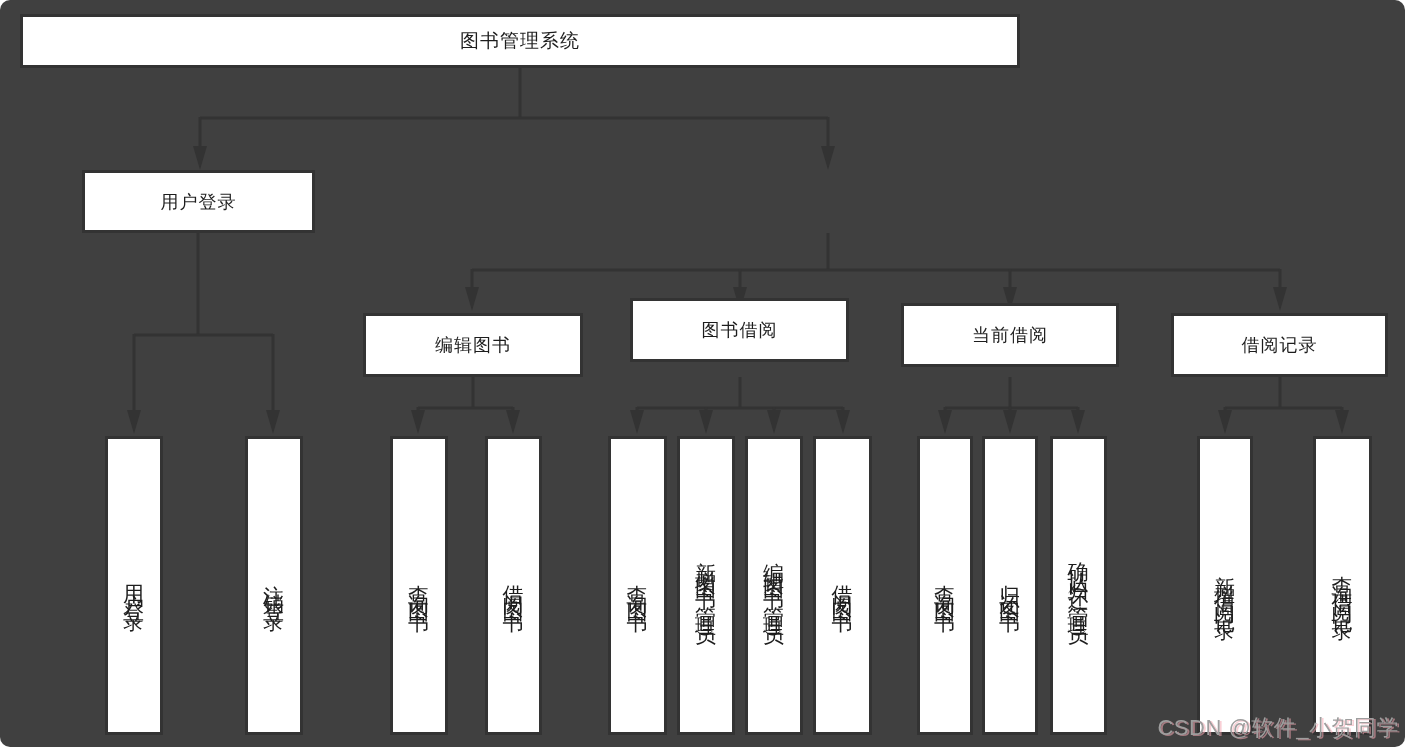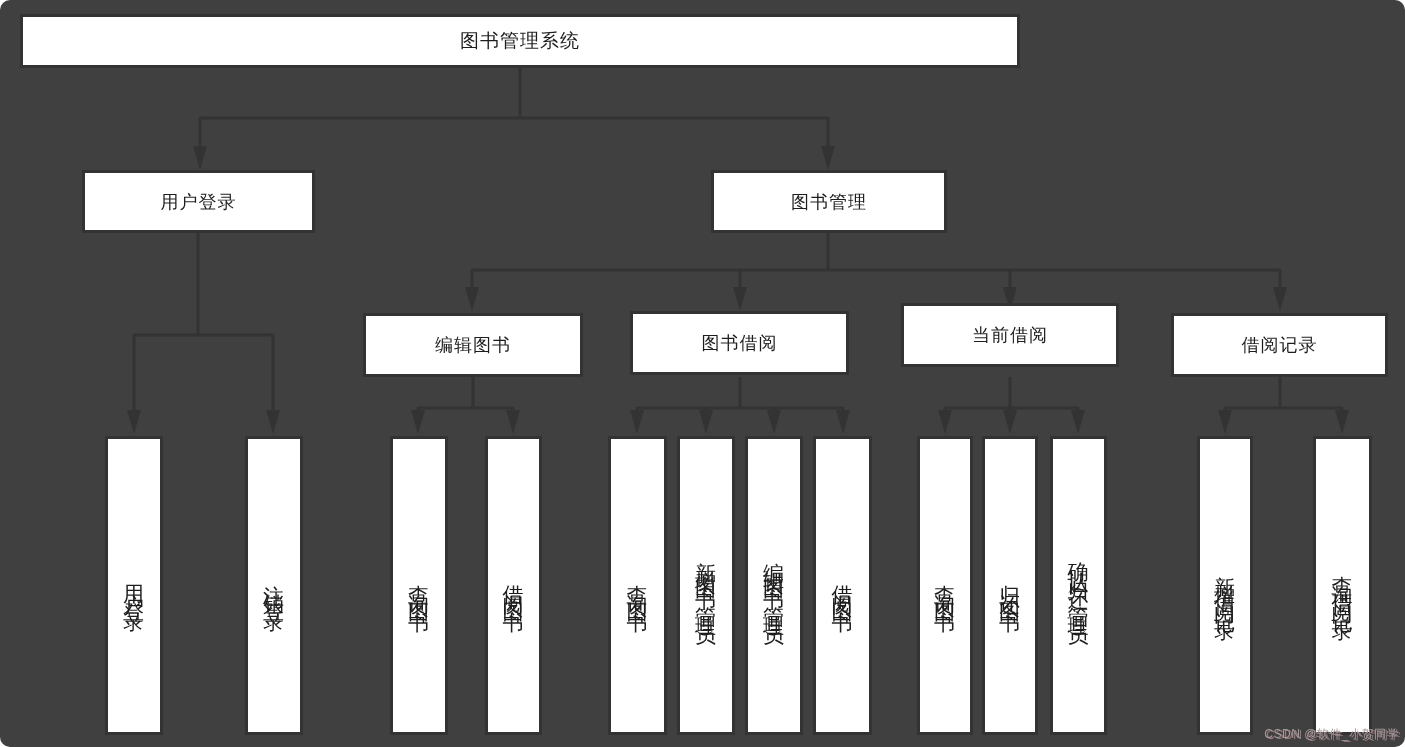--- a/index.html
+++ b/index.html
@@ -30,21 +30,21 @@
     text-orientation:mixed;
     font-size:21px;
     letter-spacing:9px;
     line-height:1;
     color:#1d1d1d;
     white-space:nowrap;
   }
   .watermark{
     position:absolute;
     right:6px;bottom:4px;
-    font-size:12px;
+    font-size:22px;
     color:#9e9e9e;
     text-shadow:2px 1px 0 rgba(244,168,178,0.55);
     z-index:3;
     letter-spacing:0.5px;
   }
 </style>
 </head>
 <body>
 
 <div id="canvas">
@@ -120,28 +120,25 @@
     </g>
   </svg>
 
   <div class="hnode root-node" style="left:20px;top:14px;width:1000px;height:54px">
     <span>图书管理系统</span>
   </div>
 
   <div class="hnode" style="left:82px;top:170px;width:233px;height:63px">
     <span>用户登录</span>
   </div>
-  <div class="hnode" style="left:711px;top:170px;width:236px;height:63px">
-    <span>图书管理</span>
-  </div>
 
   <div class="hnode" style="left:363px;top:313px;width:220px;height:64px">
     <span>编辑图书</span>
   </div>
-  <div class="hnode" style="left:630px;top:311px;width:219px;height:64px">
+  <div class="hnode" style="left:630px;top:298px;width:219px;height:64px">
     <span>图书借阅</span>
   </div>
   <div class="hnode" style="left:901px;top:303px;width:218px;height:64px">
     <span>当前借阅</span>
   </div>
   <div class="hnode" style="left:1171px;top:313px;width:217px;height:64px">
     <span>借阅记录</span>
   </div>
 
   <div class="vnode" style="left:105px;top:436px;width:58px;height:299px">

